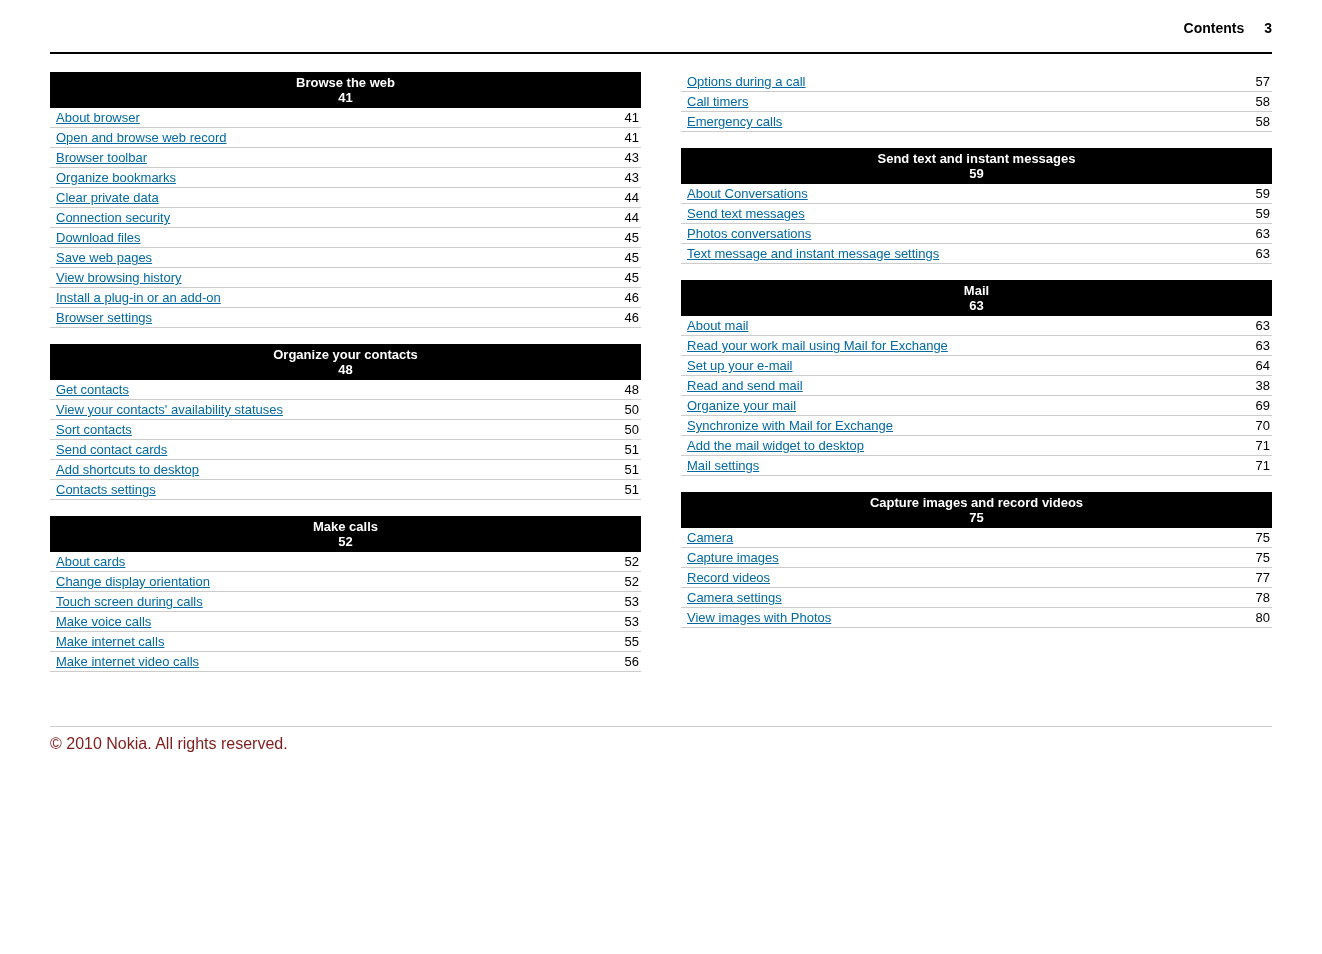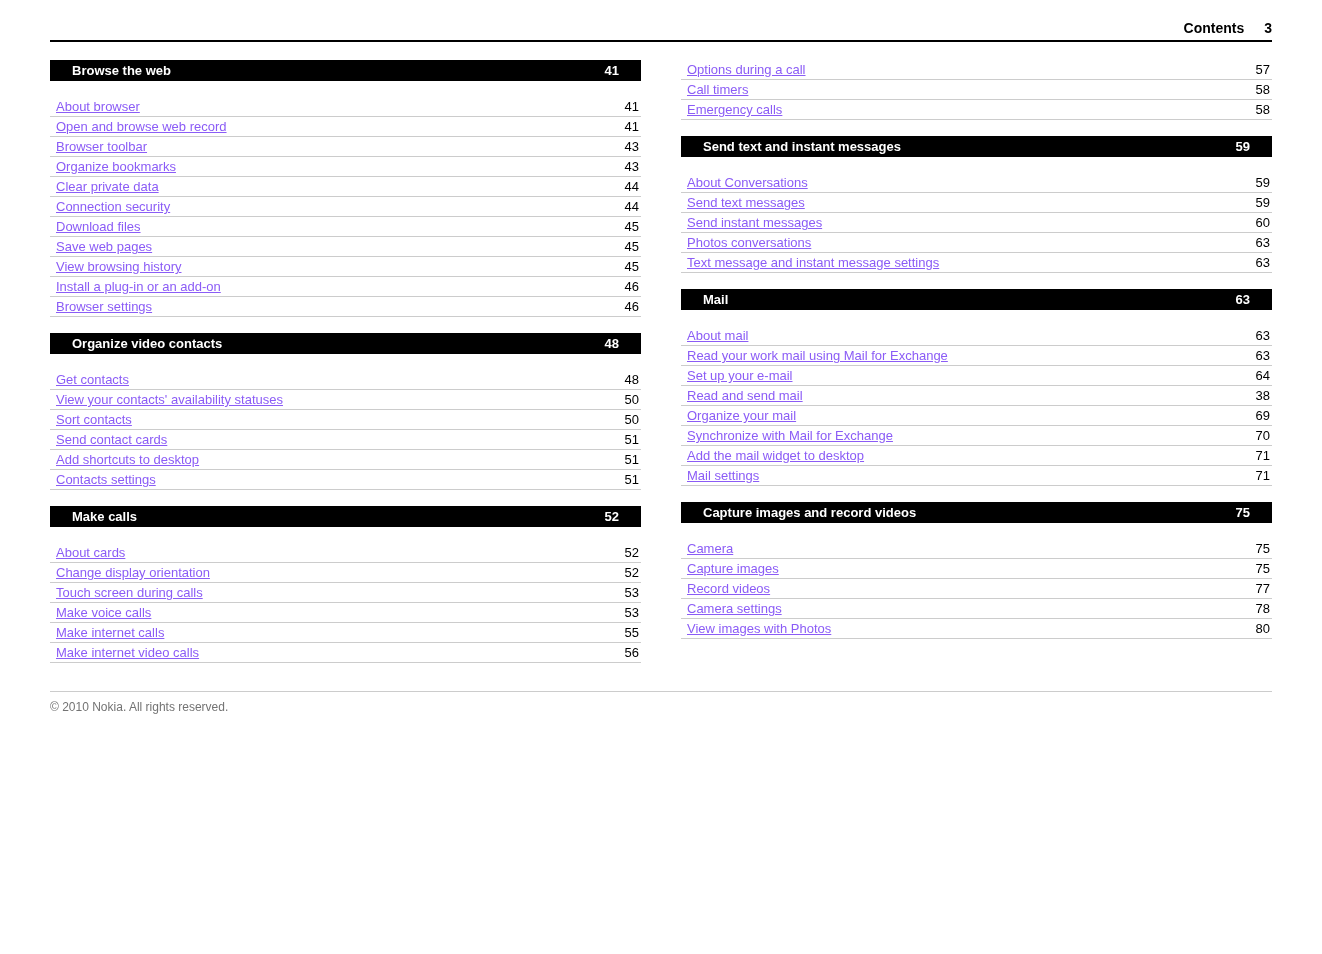--- a/index.html
+++ b/index.html
@@ -20,21 +20,21 @@
       padding: 20px 50px 20px 50px;
       position: relative;
     }
 
     
     .top-header {
       border-bottom: 2px solid #000;
       display: flex;
       justify-content: flex-end;
       align-items: center;
-      padding-bottom: 4px;
+      padding-bottom: 16px;
       margin-bottom: 18px;
     }
 
     .top-header-title {
       font-size: 14px;
       font-weight: bold;
     }
 
     .top-header-page {
       font-size: 14px;
@@ -63,52 +63,53 @@
 
     .toc-section-header {
       background: #000;
       color: #fff;
       font-weight: bold;
       font-size: 13px;
       padding: 3px 22px;
       display: flex;
       justify-content: space-between;
       align-items: center;
-      margin-bottom: 16px;
+      margin-bottom: 0;
+      flex-direction: column;
     }
 
     .toc-row {
       display: flex;
       justify-content: space-between;
       align-items: flex-end;
       border-bottom: 1px solid #ccc;
       padding: 2px 2px 2px 6px;
       font-size: 13px;
     }
 
     .toc-row .entry-title {
       text-decoration: underline;
-      color: #8b5cf6;
+      color: #0369a1;
     }
 
     .toc-row .entry-page {
       font-size: 13px;
       color: #000;
       white-space: nowrap;
       margin-left: 16px;
       padding-left: 30px;
     }
 
     
     .footer {
       border-top: 1px solid #ccc;
-      margin-top: 12px;
+      margin-top: 38px;
       padding-top: 8px;
-      font-size: 12px;
-      color: #737373;
+      font-size: 16px;
+      color: #7f1d1d;
     }
   </style>
 </head>
 <body>
 
 <div class="page-container">
 
   <div class="top-header">
     <span class="top-header-title">Contents</span>
     <span class="top-header-page">3</span>
@@ -162,21 +163,21 @@
             <span class="entry-title">Install a plug-in or an add-on</span>
             <span class="entry-page">46</span>
           </div>
           <div class="toc-row">
             <span class="entry-title">Browser settings</span>
             <span class="entry-page">46</span>
           </div>
         </div>
         <div class="toc-section">
           <div class="toc-section-header">
-            <span>Organize video contacts</span>
+            <span>Organize your contacts</span>
             <span>48</span>
           </div>
           <div class="toc-row">
             <span class="entry-title">Get contacts</span>
             <span class="entry-page">48</span>
           </div>
           <div class="toc-row">
             <span class="entry-title">View your contacts' availability statuses</span>
             <span class="entry-page">50</span>
           </div>
@@ -249,24 +250,20 @@
             <span>Send text and instant messages</span>
             <span>59</span>
           </div>
           <div class="toc-row">
             <span class="entry-title">About Conversations</span>
             <span class="entry-page">59</span>
           </div>
           <div class="toc-row">
             <span class="entry-title">Send text messages</span>
             <span class="entry-page">59</span>
-          </div>
-          <div class="toc-row">
-            <span class="entry-title">Send instant messages</span>
-            <span class="entry-page">60</span>
           </div>
           <div class="toc-row">
             <span class="entry-title">Photos conversations</span>
             <span class="entry-page">63</span>
           </div>
           <div class="toc-row">
             <span class="entry-title">Text message and instant message settings</span>
             <span class="entry-page">63</span>
           </div>
         </div>

